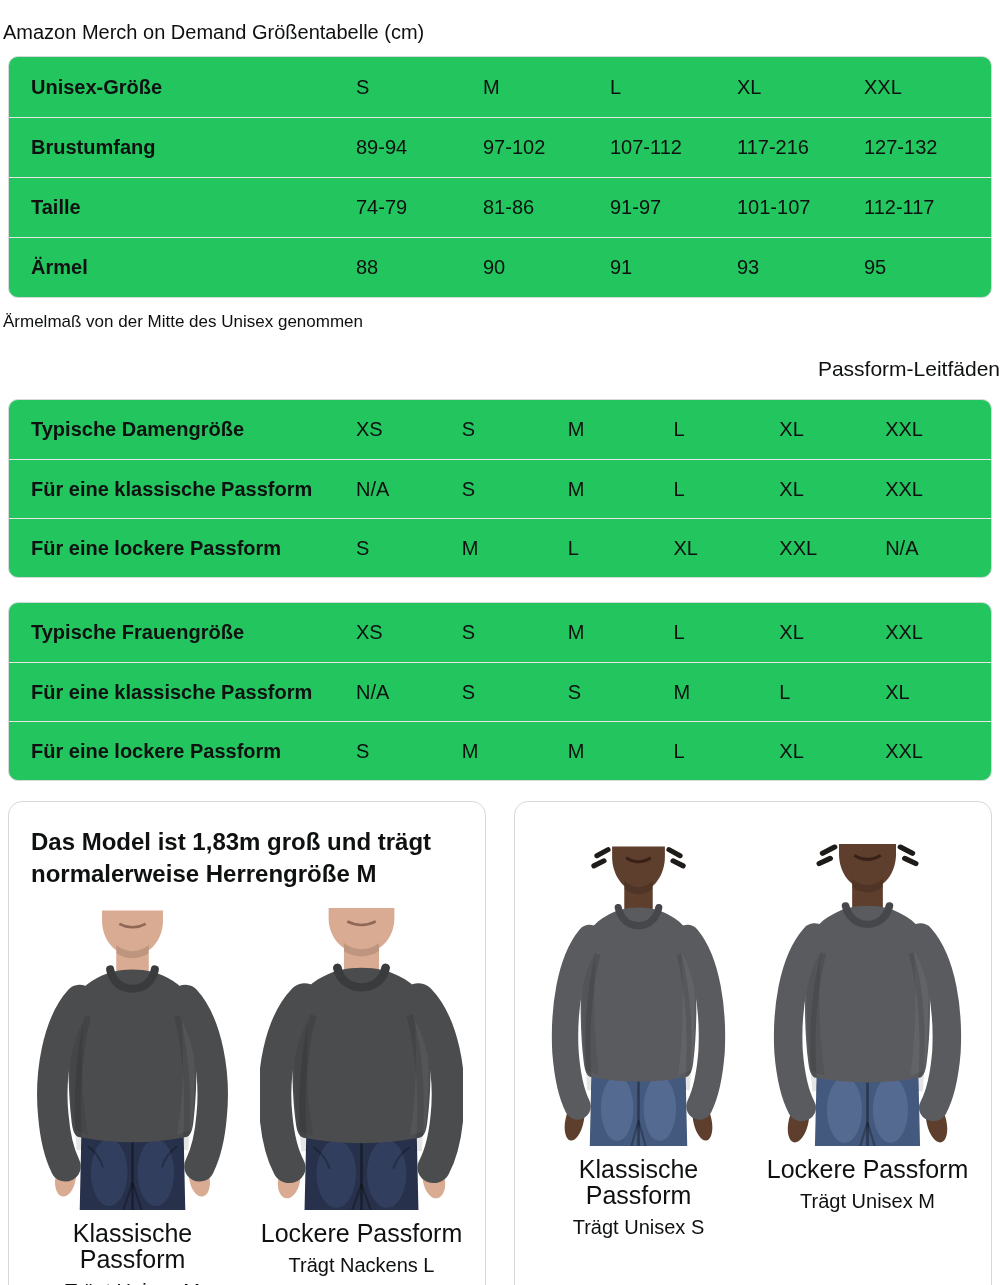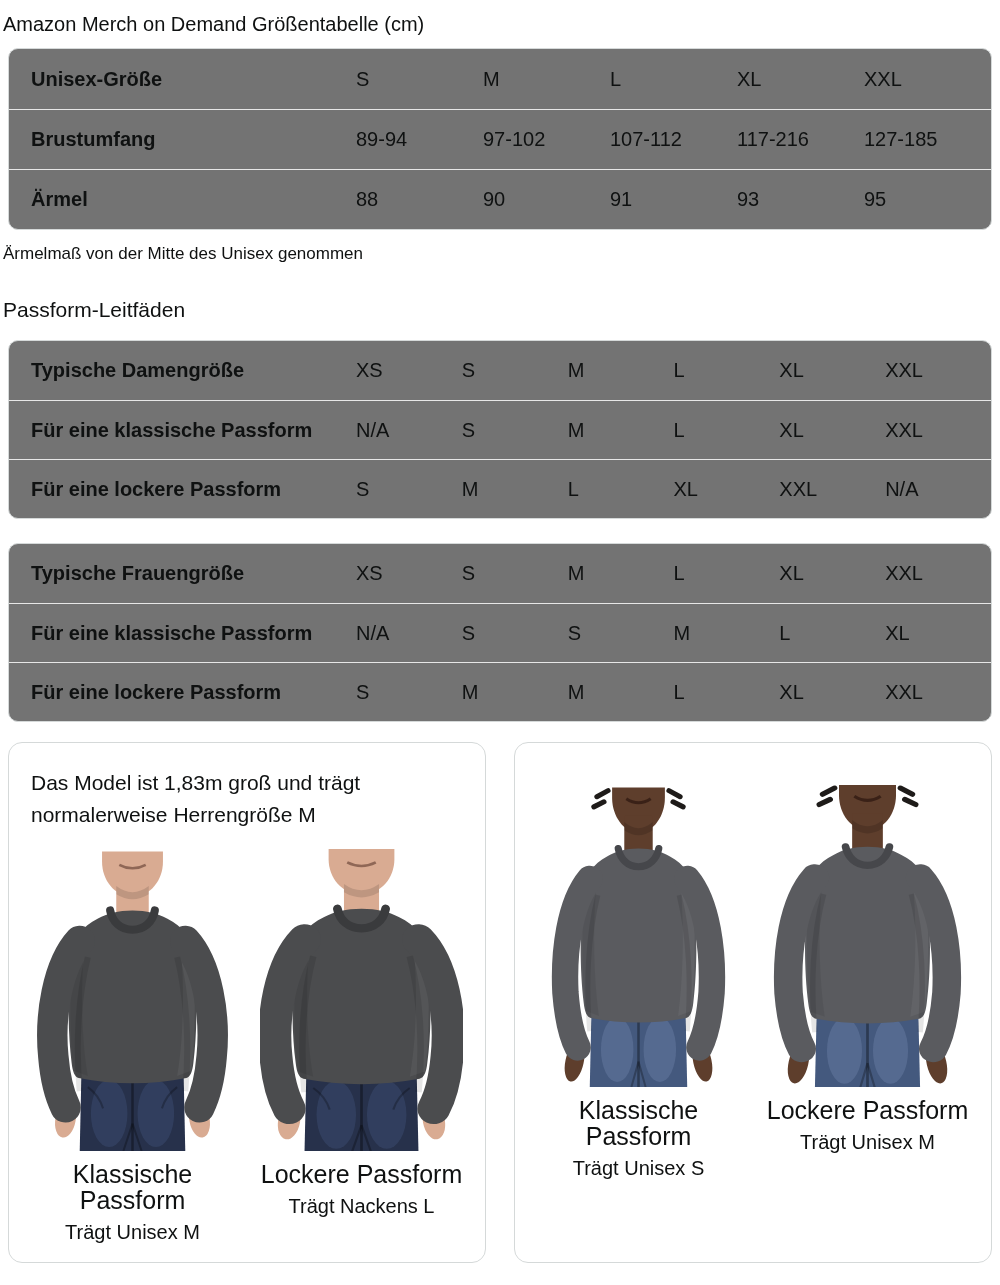--- a/index.html
+++ b/index.html
@@ -5,54 +5,54 @@
   * { box-sizing: border-box; margin: 0; padding: 0; }
   html, body { background: #fff; }
   body {
     width: 1000px; height: 1285px;
     overflow: hidden;
     font-family: "Liberation Sans", sans-serif;
     color: var(--text, #0f1111);
   }
   .page { padding-top: 2px; }
 
-  .page-title { font-size: 20px; font-weight: 400; margin: 10px 0 0 3px; line-height: 25px; }
+  .page-title { font-size: 20px; font-weight: 400; margin: 18px 0 0 3px; line-height: 25px; }
 
   .size-table {
     margin: 11px 8px 0;
     border: 1px solid var(--table-border, #d5d9d9);
     border-radius: 10px;
     overflow: hidden;
-    background: #737373;
+    background: #22c55e;
   }
   .trow {
     display: grid;
     grid-template-columns: 347px repeat(5, 1fr);
     align-items: center;
     height: 60px;
   }
   .t6 .trow { grid-template-columns: 347px repeat(6, 1fr); height: 59px; }
   .trow + .trow { border-top: 1px solid var(--row-divider, #e7e7e7); }
   .cell { font-size: 20px; font-weight: 400; white-space: nowrap; }
   .cell.label { padding-left: 22px; font-weight: 700; }
 
   .note { font-size: 17px; margin: 14px 0 0 3px; line-height: 20px; }
-  .section-heading { font-size: 21px; font-weight: 400; margin: 33px 0 0 3px; line-height: 26px; }
+  .section-heading { font-size: 21px; font-weight: 400; margin: 24px 0 0 3px; line-height: 26px; text-align: right; }
   .size-table.t6 { margin-top: 17px; }
   .size-table.t6 + .size-table.t6 { margin-top: 24px; }
 
   .cards { display: flex; gap: 28px; margin: 20px 8px 0; }
   .card {
     flex: 1;
     border: 1px solid var(--table-border, #d5d9d9);
     border-radius: 14px;
     padding: 24px 22px 18px;
     background: #fff;
   }
-  .card-desc { font-size: 21px; line-height: 32px; font-weight: 400; }
+  .card-desc { font-size: 24px; line-height: 32px; font-weight: 700; }
 
   .photos { display: flex; gap: 26px; margin-top: 14px; }
   .photo { flex: 1; height: 306px; background: #fff; }
   .photo svg { width: 100%; height: 100%; display: block; }
 
   .photo.male {
     --skin: var(--skin-male, #d9ab92);
     --shirt: var(--shirt-male, #4b4c4e);
     --shirtdark: var(--shirt-male-dark, #3a3b3d);
     --jeans: var(--jeans-male, #27314b);
@@ -144,21 +144,29 @@
       <div class="cell">L</div>
       <div class="cell">XL</div>
       <div class="cell">XXL</div>
     </div>
     <div class="trow">
       <div class="cell label">Brustumfang</div>
       <div class="cell">89-94</div>
       <div class="cell">97-102</div>
       <div class="cell">107-112</div>
       <div class="cell">117-216</div>
-      <div class="cell">127-185</div>
+      <div class="cell">127-132</div>
+    </div>
+    <div class="trow">
+      <div class="cell label">Taille</div>
+      <div class="cell">74-79</div>
+      <div class="cell">81-86</div>
+      <div class="cell">91-97</div>
+      <div class="cell">101-107</div>
+      <div class="cell">112-117</div>
     </div>
     <div class="trow">
       <div class="cell label">Ärmel</div>
       <div class="cell">88</div>
       <div class="cell">90</div>
       <div class="cell">91</div>
       <div class="cell">93</div>
       <div class="cell">95</div>
     </div>
   </div>

